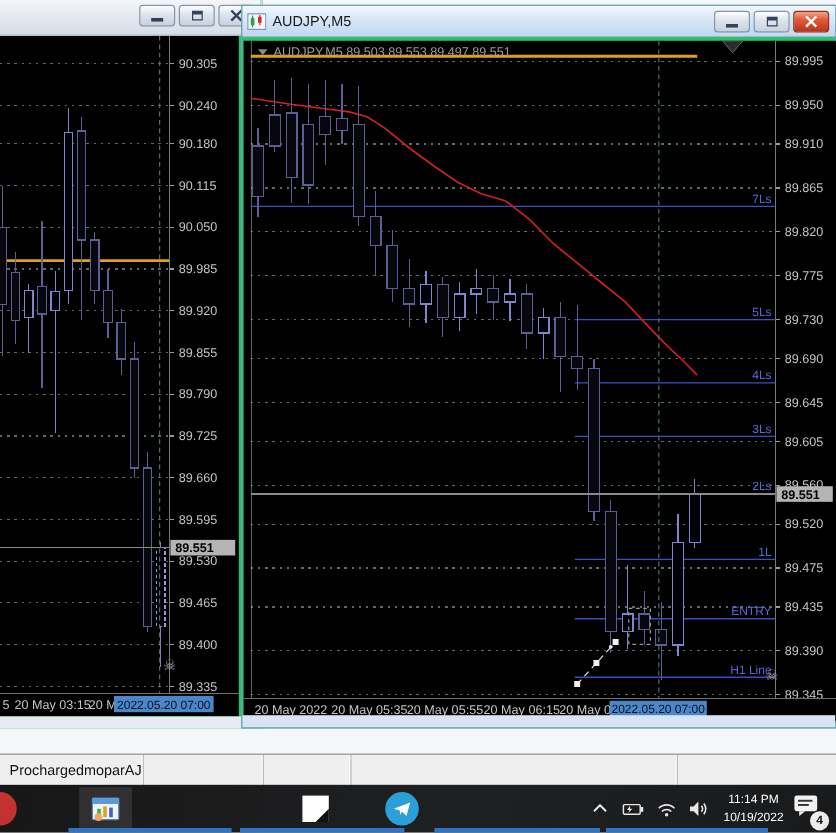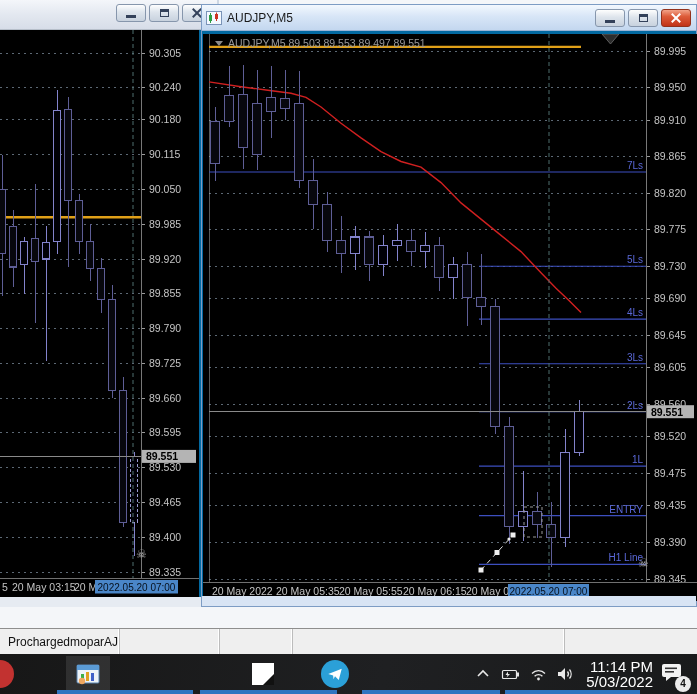--- a/index.html
+++ b/index.html
@@ -1,21 +1,21 @@
 <!DOCTYPE html>
 <html><head>
 <meta charset="utf-8">
 <style>
   html,body{margin:0;padding:0;background:#777;}
   *{box-sizing:border-box;}
   .screen{position:relative;width:697px;height:694px;overflow:hidden;
     font-family:"Liberation Sans",sans-serif;background:#ffffff;}
   
   .workspace{position:absolute;left:0;top:0;width:697px;height:628px;background:#f4f6f9;}
-  .window{position:absolute;background:#0369a1;}
+  .window{position:absolute;background:#22c55e;}
   .win-left{left:0;top:0;width:219px;height:607px;border-right:2px solid #cdd7e4;}
   .win-right{left:201px;top:4px;width:496px;height:603px;border:1px solid #7d9cc4;}
   .titlebar{position:relative;height:26px;display:flex;align-items:center;padding:0 4px;}
   .titlebar.active{background:linear-gradient(#f3f8fe,#d8e6f7 45%,#c3d7ef);border-bottom:1px solid #9ab4d4;}
   .titlebar.inactive{height:30px;background:linear-gradient(#f4f6fa,#e3e8f0 50%,#d7dde8);border-bottom:1px solid #b6bec9;}
   .wtitle{font-size:12px;color:#1a1a1a;margin-left:5px;flex:0 1 auto;}
   .wicon{width:16px;height:16px;display:inline-block;}
   .winbtns{position:absolute;right:5px;top:4px;display:flex;gap:3px;}
   .wbtn{width:30px;height:18px;border:1px solid #8696ac;border-radius:3px;
     background:linear-gradient(#fefefe,#dde4ec 45%,#c8d2de);display:flex;align-items:center;justify-content:center;color:#33415a;}
@@ -42,21 +42,21 @@
     background:linear-gradient(100deg,#171717,#1f2022 55%,#191a1b);color:#fff;}
   .tb-red{position:absolute;left:-14px;top:6px;width:28px;height:28px;border-radius:50%;background:#c23230;}
   .tb-tile{position:absolute;top:2px;height:36px;display:flex;align-items:center;justify-content:center;}
   .tile-active{background:rgba(255,255,255,.10);}
   .note-icon{position:relative;width:22px;height:22px;background:#fff;}
   .note-icon::after{content:"";position:absolute;right:0;bottom:0;border-style:solid;
     border-width:0 0 11px 11px;border-color:transparent transparent #111 transparent;}
   .tg-icon{width:28px;height:28px;border-radius:50%;background:#2ba0d8;display:flex;align-items:center;justify-content:center;}
   .tray{position:absolute;right:0;top:0;height:40px;display:flex;align-items:center;}
   .tray-ic{margin:0 5px;display:flex;align-items:center;}
-  .clock{margin:0 8px 0 6px;text-align:right;font-size:15px;line-height:15px;color:#fff;}
+  .clock{margin:0 8px 0 6px;text-align:center;font-size:10px;line-height:15px;color:#fff;}
   .notif{position:relative;margin-right:14px;}
   .badge{position:absolute;right:-8px;bottom:-6px;width:16px;height:16px;border-radius:50%;
     background:#ececec;color:#111;font-size:10px;font-weight:bold;display:flex;align-items:center;justify-content:center;}
   .tb-bars{position:absolute;bottom:0;left:0;width:100%;height:4px;}
   .tb-bars span{position:absolute;bottom:0;height:4px;background:#2f74c0;display:block;}
 </style>
 </head>
 <body>
 
 <div class="screen">
@@ -483,21 +483,21 @@
       </span>
       <span class="tray-ic">
         <svg width="18" height="14" viewBox="0 0 18 14">
           <polygon points="1,5 4,5 8,1 8,13 4,9 1,9" fill="#e8e8e8"></polygon>
           <path d="M10.5,4.5 A4,4 0 0 1 10.5,9.5" fill="none" stroke="#e8e8e8" stroke-width="1.3"></path>
           <path d="M12.5,2.5 A7,7 0 0 1 12.5,11.5" fill="none" stroke="#e8e8e8" stroke-width="1.3"></path>
         </svg>
       </span>
       <span class="clock">
         <div>11:14 PM</div>
-        <div>5/03/2022</div>
+        <div>10/19/2022</div>
       </span>
       <span class="notif">
         <svg width="22" height="19" viewBox="0 0 22 19">
           <rect x="1" y="1" width="19" height="13" rx="2" fill="#f2f2f2"></rect>
           <rect x="4" y="4.5" width="12" height="1.6" fill="#333"></rect>
           <rect x="4" y="8" width="9" height="1.6" fill="#333"></rect>
           <polygon points="5,14 5,18 10,14" fill="#f2f2f2"></polygon>
         </svg>
         <span class="badge">4</span>
       </span>

